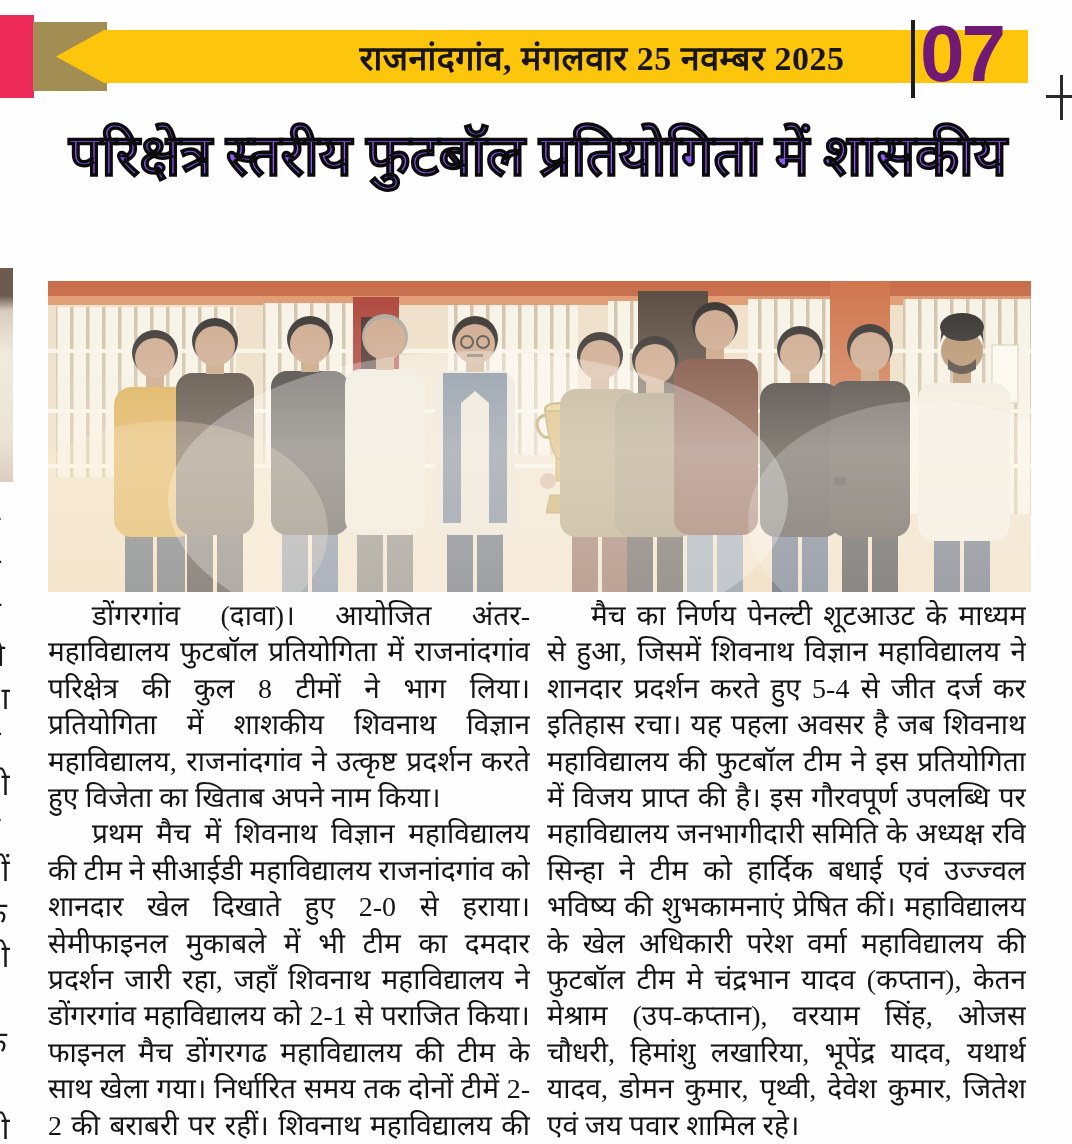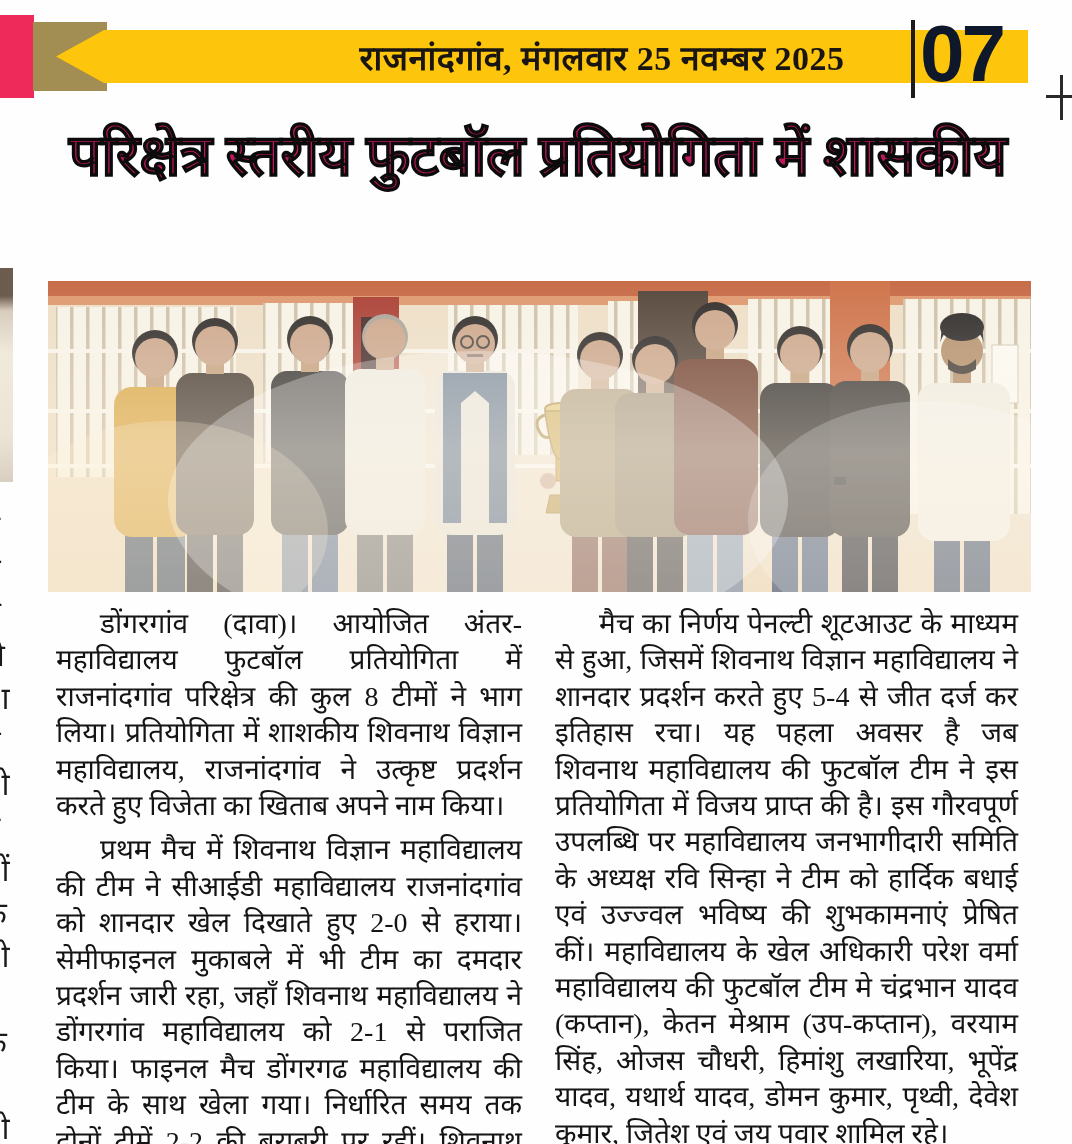--- a/index.html
+++ b/index.html
@@ -19,42 +19,42 @@
   }
   .dateline{
     font-family:"Liberation Serif","DejaVu Serif",serif;
     font-size:34px;font-weight:bold;color:#181512;letter-spacing:.5px;
     padding-left:120px;white-space:nowrap;
   }
   .band-divider{position:absolute;left:911px;top:20px;width:4px;height:78px;background:#1c1c1c;}
   .page-number{
     position:absolute;left:920px;top:8px;width:110px;height:92px;
     font-family:"Liberation Sans","DejaVu Sans",sans-serif;
-    font-size:80px;font-weight:900;letter-spacing:-3px;color:#0f172a;line-height:92px;
+    font-size:80px;font-weight:900;letter-spacing:-3px;color:#701a75;line-height:92px;
   }
   .crop-h{position:absolute;left:1046px;top:95px;width:26px;height:3px;background:#2a2a2a;}
   .crop-v{position:absolute;left:1060px;top:75px;width:3px;height:45px;background:#2a2a2a;}
 
   
   .headline{
     position:absolute;left:36px;top:120px;width:1004px;text-align:center;
     font-family:"Liberation Serif","DejaVu Serif",serif;
-    font-weight:900;color:#be185d;font-size:57px;line-height:72px;
+    font-weight:900;color:#8b5cf6;font-size:57px;line-height:72px;
     -webkit-text-stroke:1.6px #0b0b0b;
   }
 
   
   .photo-wrap{position:absolute;left:48px;top:281px;width:983px;height:311px;overflow:hidden;background:#ecdcc2;}
 
   
   .col{
     position:absolute;top:598px;height:546px;overflow:hidden;
     font-size:28px;line-height:36.4px;text-align:justify;color:#141414;
   }
-  .col p{margin:8px;text-indent:44px;}
+  .col p{margin:0;text-indent:44px;}
   .col-left{left:48px;width:482px;}
   .col-right{left:547px;width:479px;}
 
   
   .edge-photo{
     position:absolute;left:0;top:268px;width:13px;height:214px;
     background:linear-gradient(180deg,#6b5c4e 0%,#6b5c4e 13%,#d8cdbd 20%,#f0eadd 40%,#ece5d6 78%,#d9cfc0 100%);
   }
   .edge-text-column{
     position:absolute;left:0;top:462px;width:15px;height:682px;overflow:hidden;

